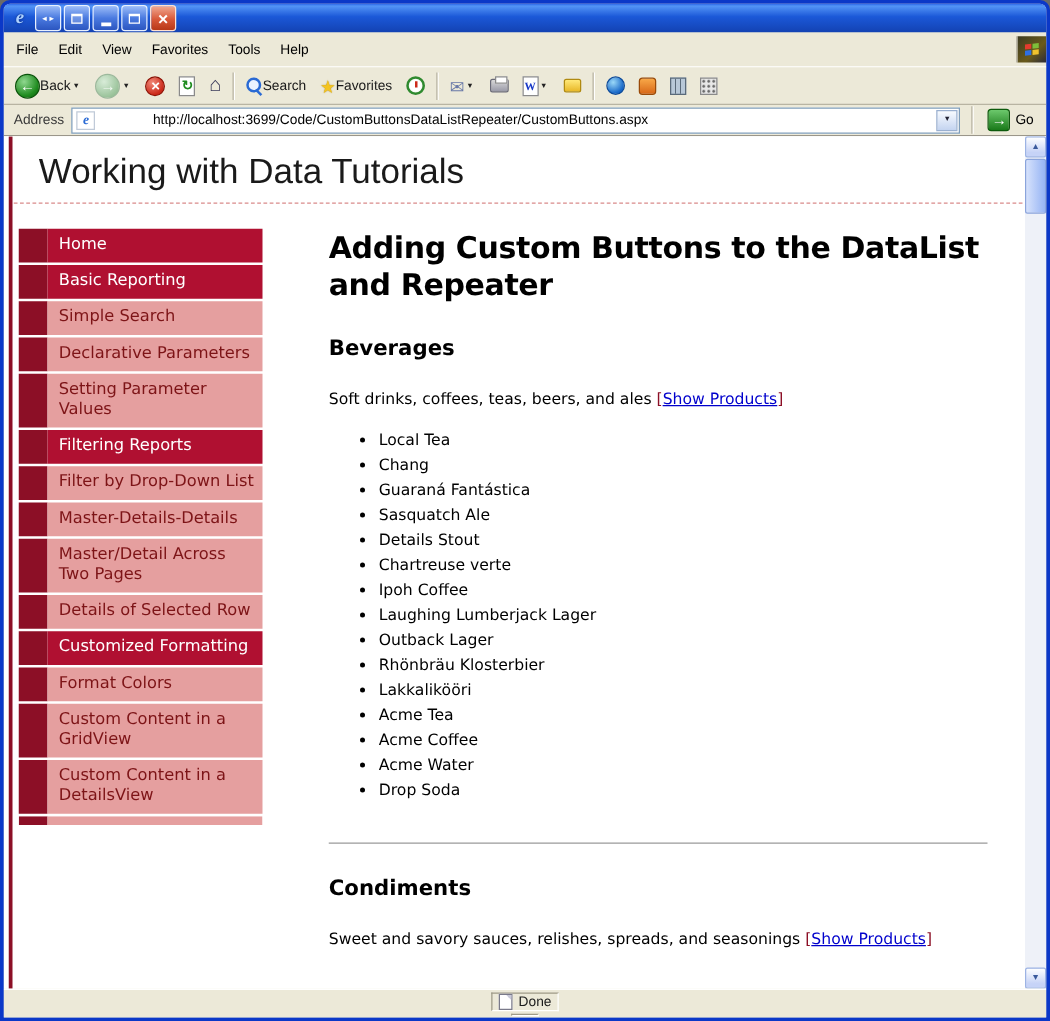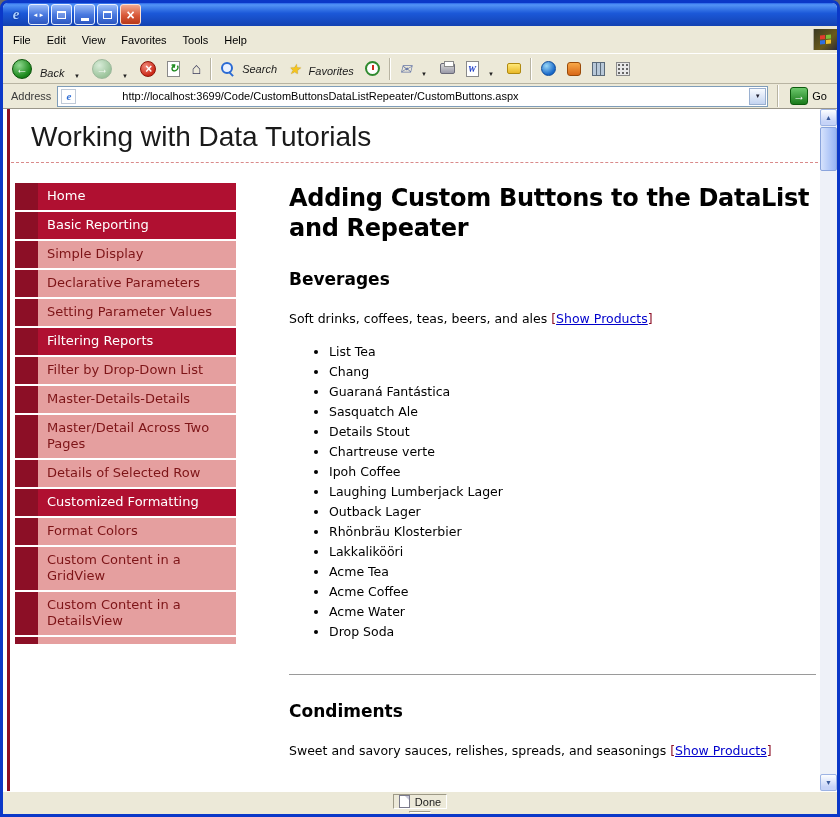--- a/index.html
+++ b/index.html
@@ -42,21 +42,21 @@
   .throbber{margin-left:auto;width:24px;height:21px;background:linear-gradient(135deg,#3a3a22,#6a5a1a 60%,#2a2a3a);
     border-left:1px solid #aca899;display:flex;align-items:center;justify-content:center;}
   .flag{width:11px;height:10px;display:grid;grid-template-columns:5px 5px;grid-template-rows:4px 4px;gap:1px;transform:skewY(-6deg);}
   .flag span:nth-child(1){background:#e23b2e;}
   .flag span:nth-child(2){background:#7ebf3a;}
   .flag span:nth-child(3){background:#2e6fe2;}
   .flag span:nth-child(4){background:#f0c22e;}
   
   .toolbar{height:30px;flex-shrink:0;display:flex;align-items:center;background:#ece9d8;
     border-bottom:1px solid #b8b4a2;padding:1px 4px;gap:1px;font-size:11px;}
-  .tool{display:flex;align-items:flex-end;gap:8px;padding:2px 4px;border:1px solid transparent;border-radius:2px;cursor:pointer;background:transparent;font-family:inherit;font-size:11px;color:#1a1a1a;font-style:italic;}
+  .tool{display:flex;align-items:center;gap:0;padding:2px 4px;border:1px solid transparent;border-radius:2px;cursor:pointer;background:transparent;font-family:inherit;font-size:11px;color:#1a1a1a;}
   .nav-circle{width:20px;height:20px;border-radius:50%;display:flex;align-items:center;justify-content:center;
     color:#fff;font-size:12px;font-weight:bold;}
   .nav-circle.back-c{background:radial-gradient(circle at 35% 30%,#8fd88f,#1f8b1f 65%,#0c5c0c);border:1px solid #0a520a;}
   .nav-circle.fwd-c{background:radial-gradient(circle at 35% 30%,#d8ecd8,#9cc49c 70%,#88b488);border:1px solid #9cb89c;color:#f4faf4;}
   .g-larr::before{content:"←";}
   .g-rarr::before{content:"→";}
   .chev{width:9px;display:flex;justify-content:center;}
   .chev::before{content:"▼";font-size:6px;color:#222;}
   .stop-glyph{width:16px;height:16px;border-radius:50%;background:radial-gradient(circle at 35% 30%,#f08a7a,#cc2a1a 70%);border:1px solid #8c1408;color:#fff;display:flex;align-items:center;justify-content:center;}
   .stop-glyph::before{content:"×";font-weight:bold;font-size:12px;}
@@ -98,21 +98,21 @@
   .go-icon::before{content:"→";font-size:12px;}
   
   .viewport{flex:1;display:flex;background:#fff;overflow:hidden;}
   .page{flex:1;overflow:hidden;position:relative;background:#fff;
     font-family:"DejaVu Sans", sans-serif;}
   .page::before{content:"";position:absolute;left:4px;top:0;bottom:0;width:3px;background:var(--menu_strip);}
   .site-header{font-family:"Liberation Sans",sans-serif;font-size:28px;color:#1a1a1a;
     padding:12px 0 9px 20px;border-bottom:1px dashed var(--dashed_line);margin:0 2px 0 8px;}
   .page-body{display:flex;padding-top:20px;margin-left:12px;}
   
-  .sidebar{width:221px;flex-shrink:0;font-size:13px;line-height:16px;}
+  .sidebar{width:195px;flex-shrink:0;font-size:13px;line-height:16px;}
   .mrow{display:flex;margin-bottom:2px;cursor:pointer;}
   .mstrip{width:23px;flex-shrink:0;background:var(--menu_strip);}
   .mlabel{flex:1;padding:5px 4px 6px 9px;}
   .lvl1 .mlabel{background:var(--menu_dark);color:#ffffff;}
   .lvl2 .mlabel{background:var(--menu_light);color:var(--menu_light_text);}
   .mrow.cropped{height:7px;overflow:hidden;margin-bottom:0;}
   
   .main{margin-left:53px;width:527px;font-size:12.5px;color:#000;}
   .main h1{font-size:24px;line-height:30px;font-weight:bold;margin:0;letter-spacing:-0.3px;}
   .main h2{font-size:17px;font-weight:bold;margin:26px 0 0;}
@@ -279,21 +279,21 @@
           <div class="mrow lvl1">
               <span class="mstrip"></span>
               <span class="mlabel">Home</span>
             </div>
           <div class="mrow lvl1">
               <span class="mstrip"></span>
               <span class="mlabel">Basic Reporting</span>
             </div>
           <div class="mrow lvl2">
               <span class="mstrip"></span>
-              <span class="mlabel">Simple Display</span>
+              <span class="mlabel">Simple Search</span>
             </div>
           <div class="mrow lvl2">
               <span class="mstrip"></span>
               <span class="mlabel">Declarative Parameters</span>
             </div>
           <div class="mrow lvl2">
               <span class="mstrip"></span>
               <span class="mlabel">Setting Parameter Values</span>
             </div>
           <div class="mrow lvl1">
@@ -340,21 +340,21 @@
 
         <div class="main">
           <h1>Adding Custom Buttons to the DataList and Repeater</h1>
 
           <h2>Beverages</h2>
           <p class="desc">
             <span>Soft drinks, coffees, teas, beers, and ales</span>
             <span class="bracket">[</span><a class="link">Show Products</a><span class="bracket">]</span>
           </p>
           <ul class="products">
-            <li>List Tea</li>
+            <li>Local Tea</li>
             <li>Chang</li>
             <li>Guaraná Fantástica</li>
             <li>Sasquatch Ale</li>
             <li>Details Stout</li>
             <li>Chartreuse verte</li>
             <li>Ipoh Coffee</li>
             <li>Laughing Lumberjack Lager</li>
             <li>Outback Lager</li>
             <li>Rhönbräu Klosterbier</li>
             <li>Lakkalikööri</li>

